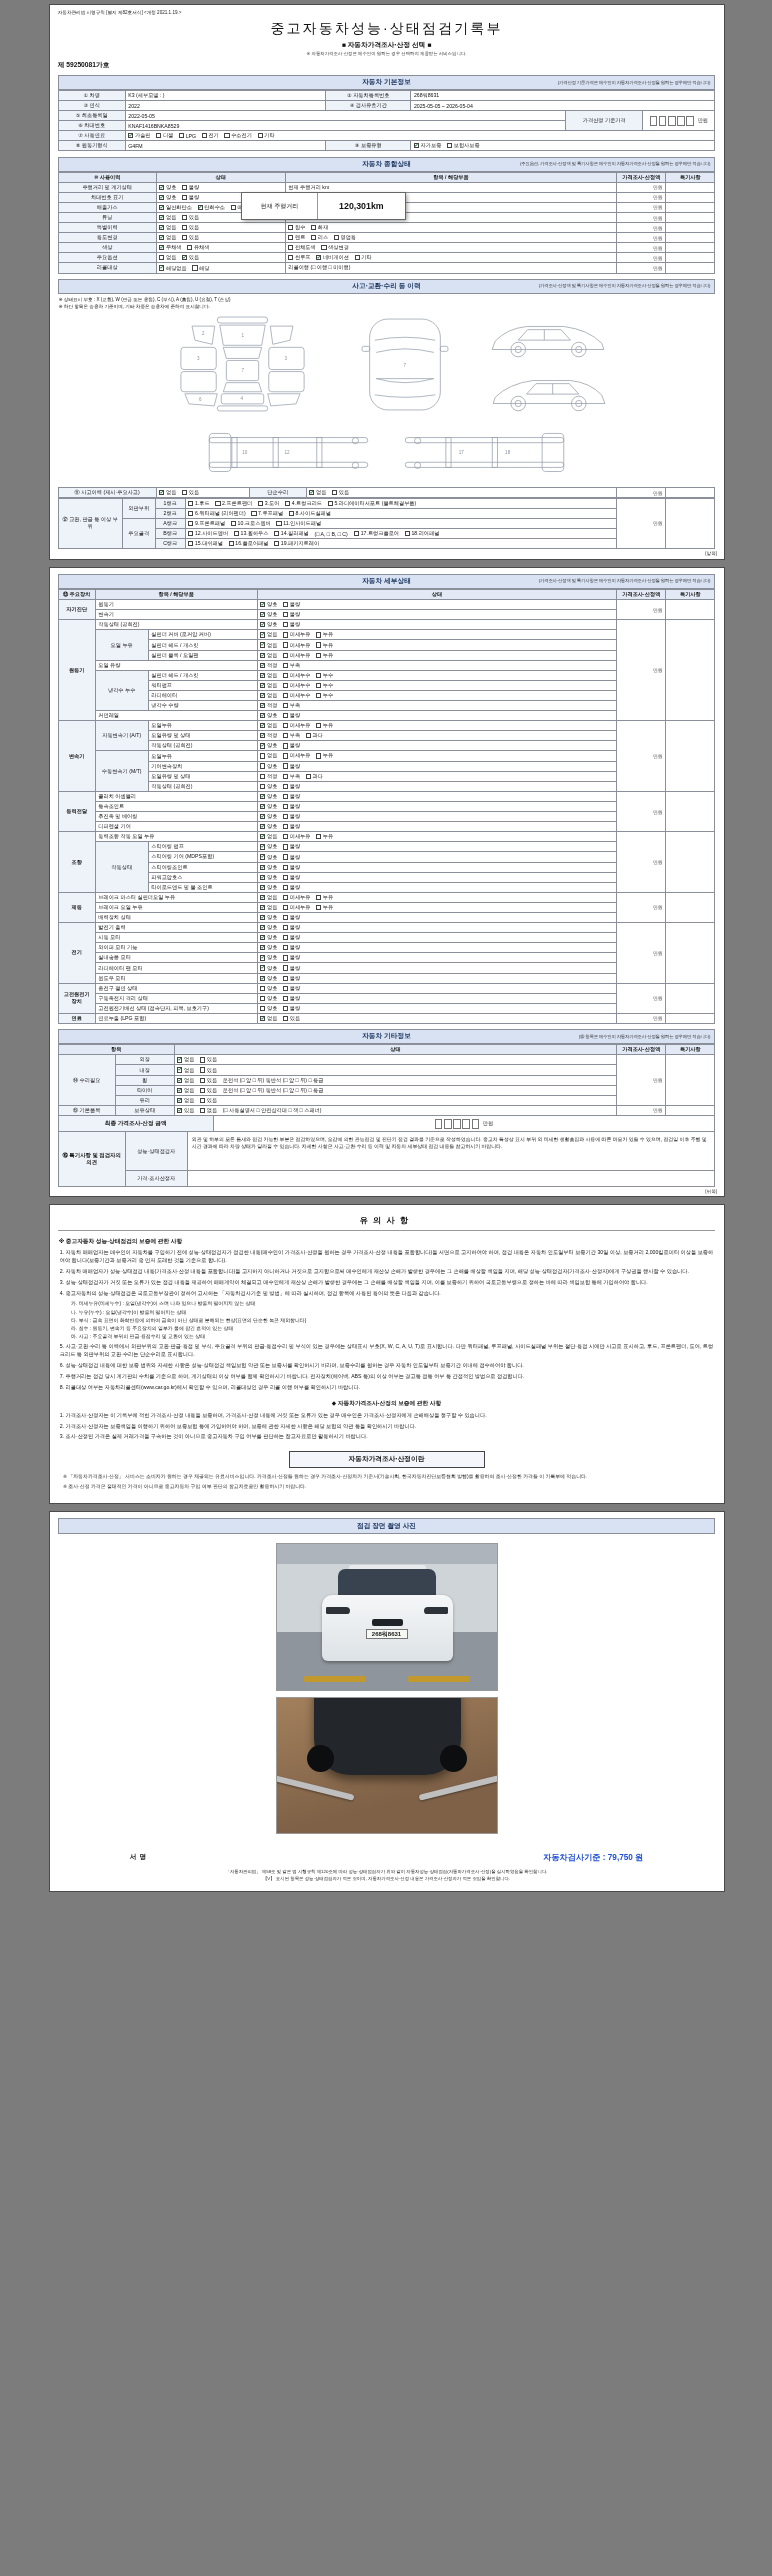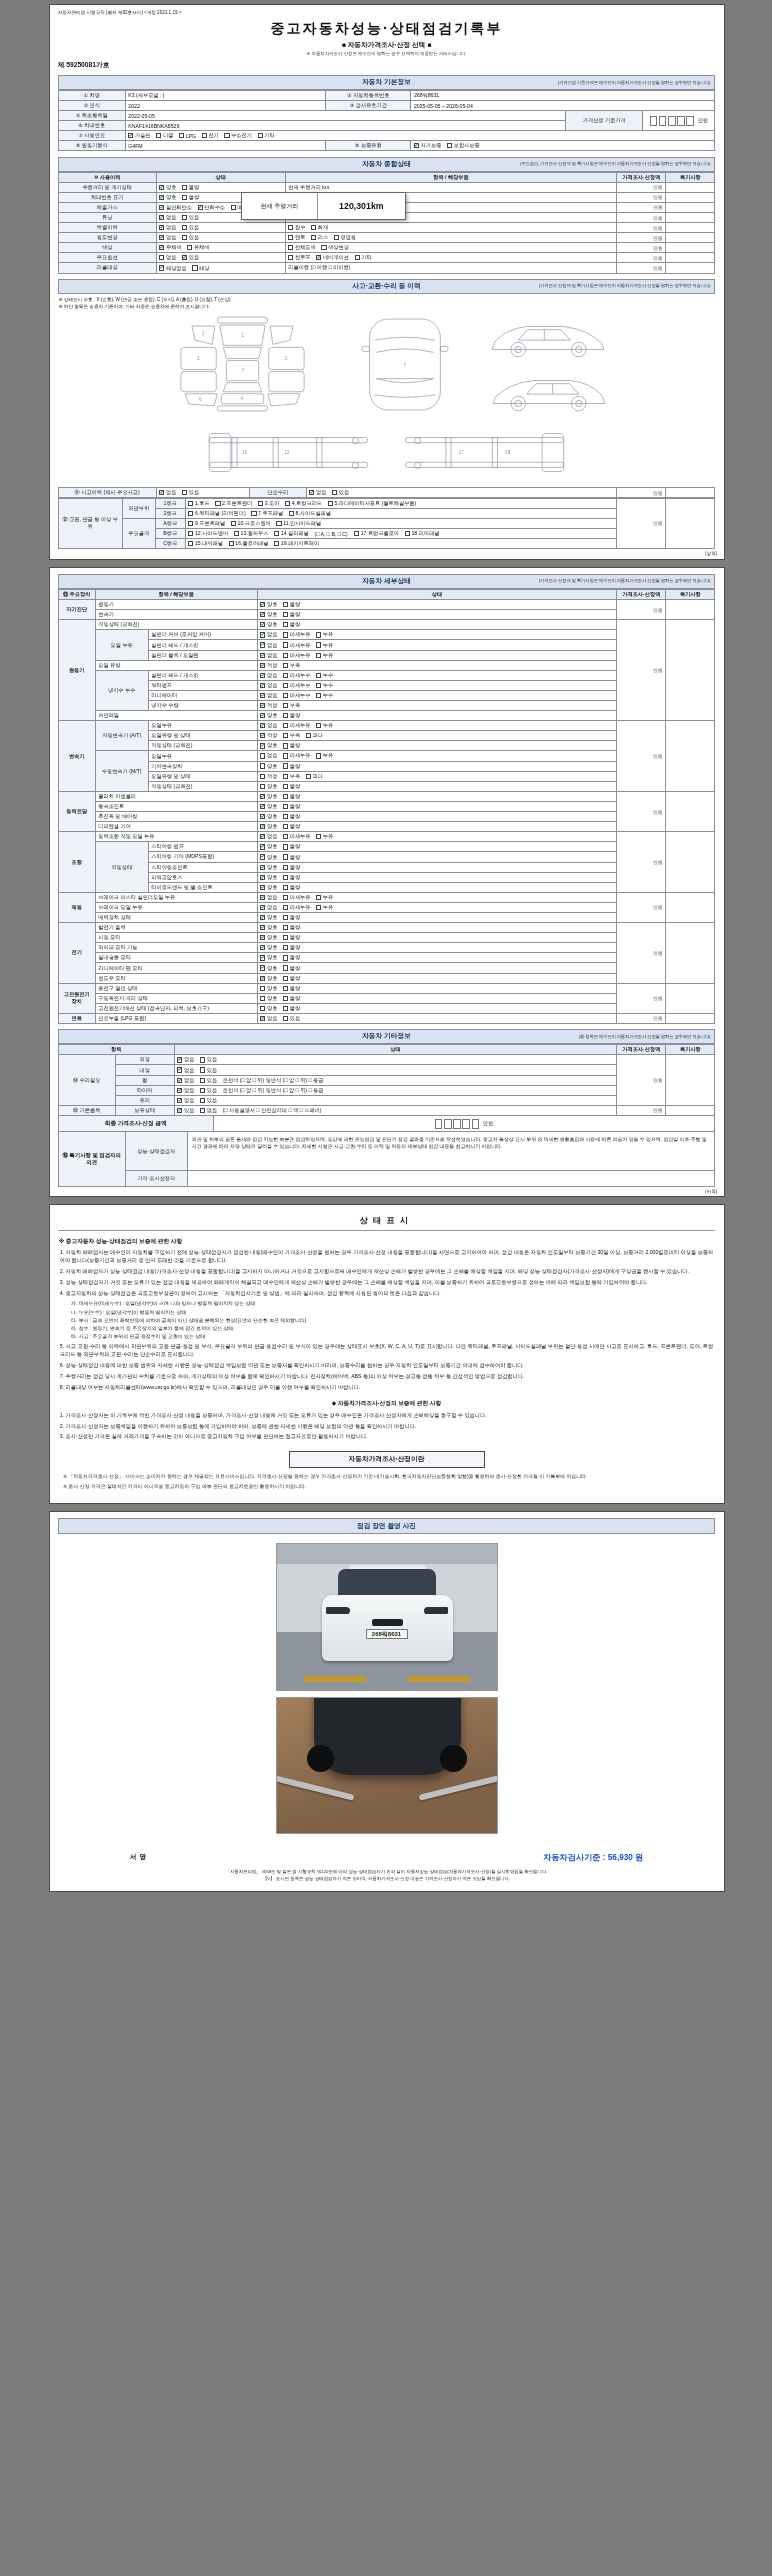--- a/index.html
+++ b/index.html
@@ -1,20 +1,20 @@
 <!DOCTYPE html>
 <html lang="ko" style="font-size:8.2px"><head>
 <meta charset="utf-8">
 <style>
 *{box-sizing:border-box;margin:0;padding:0}
 body{width:773px;background:#7c7c7c;font-family:"Liberation Sans","DejaVu Sans",sans-serif;color:#111}
 .page{width:773px;min-height:2576px;padding:4.1px 0 20.6px}
 .panel{width:676px;margin:0 auto 7.2px;background:#fff;border:0.5px solid #4a4a4a;padding:5.2px 8.2px 9.3px;position:relative}
 .formref{font-size:4.6px;color:#222}
-.title{text-align:center;font-size:14px;font-weight:bold;letter-spacing:2.1px;margin-top:5.2px}
+.title{text-align:center;font-size:14px;font-weight:normal;letter-spacing:2.1px;margin-top:5.2px}
 .subtitle{text-align:center;font-size:6.7px;font-weight:bold;margin-top:2.1px}
 .subnote{text-align:center;font-size:4.4px;color:#333;margin-top:1px}
 .docno{font-size:6.7px;font-weight:bold;margin:5.2px 0 2.1px}
 table{border-collapse:collapse;width:100%;table-layout:fixed}
 td{border:0.5px solid #8a8f99;font-size:5.2px;padding:1px 2.6px;vertical-align:middle;word-break:break-all}
 .secbar{background:#d9e2f3;border:0.5px solid #8a8f99;text-align:center;font-weight:bold;font-size:6.7px;color:#17315c;padding:2.1px 0;position:relative;margin-top:5.2px}
 .secnote{position:absolute;right:4.1px;top:3.6px;font-weight:normal;font-size:4.4px;color:#333;letter-spacing:-0.2px}
 .lbl{background:#eef2f9;text-align:center}
 .state{text-align:left;background:#fff}
 .price{text-align:right;color:#444;font-size:4.9px;background:#fff}
@@ -1486,21 +1486,21 @@
         <td class="lbl opwho">가격·조사산정자</td>
         <td class="optext" style="height:15.5px"></td>
       </tr>
     </tbody>
       </table>
 
     <div class="pagemark">(뒤쪽)</div>
   </div>
 
   <div class="panel">
-    <div class="notice-title">상태표시</div>
+    <div class="notice-title">유의사항</div>
     <div>
         <div class="n-h">※ 중고자동차 성능·상태점검의 보증에 관한 사항</div>
         <div class="n-p">1. 자동차 매매업자는 매수인이 자동차를 구입하기 전에 성능·상태점검자가 점검한 내용(매수인이 가격조사·산정을 원하는 경우 가격조사·산정 내용을 포함합니다)을 서면으로 고지하여야 하며, 점검 내용은 자동차 인도일부터 보증기간 30일 이상, 보증거리 2,000킬로미터 이상을 보증하여야 합니다(보증기간과 보증거리 중 먼저 도래한 것을 기준으로 합니다).</div>
         <div class="n-p">2. 자동차 매매업자가 성능·상태점검 내용(가격조사·산정 내용을 포함합니다)을 고지하지 아니하거나 거짓으로 고지함으로써 매수인에게 재산상 손해가 발생한 경우에는 그 손해를 배상할 책임을 지며, 해당 성능·상태점검자(가격조사·산정자)에게 구상권을 행사할 수 있습니다.</div>
         <div class="n-p">3. 성능·상태점검자가 거짓 또는 오류가 있는 점검 내용을 제공하여 매매계약이 체결되고 매수인에게 재산상 손해가 발생한 경우에는 그 손해를 배상할 책임을 지며, 이를 보증하기 위하여 국토교통부령으로 정하는 바에 따라 책임보험 등에 가입하여야 합니다.</div>
         <div class="n-p">4. 중고자동차의 성능·상태점검은 국토교통부장관이 정하여 고시하는 「자동차검사기준 및 방법」에 따라 실시하며, 점검 항목에 사용된 용어의 뜻은 다음과 같습니다.</div>
         <div class="n-s">가. 미세누유(미세누수) : 오일(냉각수)이 스며 나와 있으나 방울져 떨어지지 않는 상태</div>
         <div class="n-s">나. 누유(누수) : 오일(냉각수)이 방울져 떨어지는 상태</div>
         <div class="n-s">다. 부식 : 금속 표면이 화학반응에 의하여 금속이 아닌 상태로 분해되는 현상(표면의 단순한 녹은 제외합니다)</div>
         <div class="n-s">라. 침수 : 원동기, 변속기 등 주요장치의 일부가 물에 잠긴 흔적이 있는 상태</div>
@@ -1545,21 +1545,21 @@
         </div>
         <div class="ph-arm a1"></div>
         <div class="ph-arm a2"></div>
       </div>
     </div>
 
     <div class="signrow">
       <span class="signlabel">서명</span>
       <span class="fee">
         <span>자동차검사기준 :</span>
-        <span>56,930 원</span>
+        <span>79,750 원</span>
       </span>
     </div>
     <div class="footlines">
       <div>「자동차관리법」 제58조 및 같은 법 시행규칙 제120조에 따라 성능·상태점검자가 위와 같이 자동차성능·상태점검(자동차가격조사·산정)을 실시하였음을 확인합니다.</div>
       <div>【V】 표시된 항목은 성능·상태점검자가 적은 것이며, 자동차가격조사·산정 내용은 가격조사·산정자가 적은 것임을 확인합니다.</div>
     </div>
   </div>
 
 </div>
 

